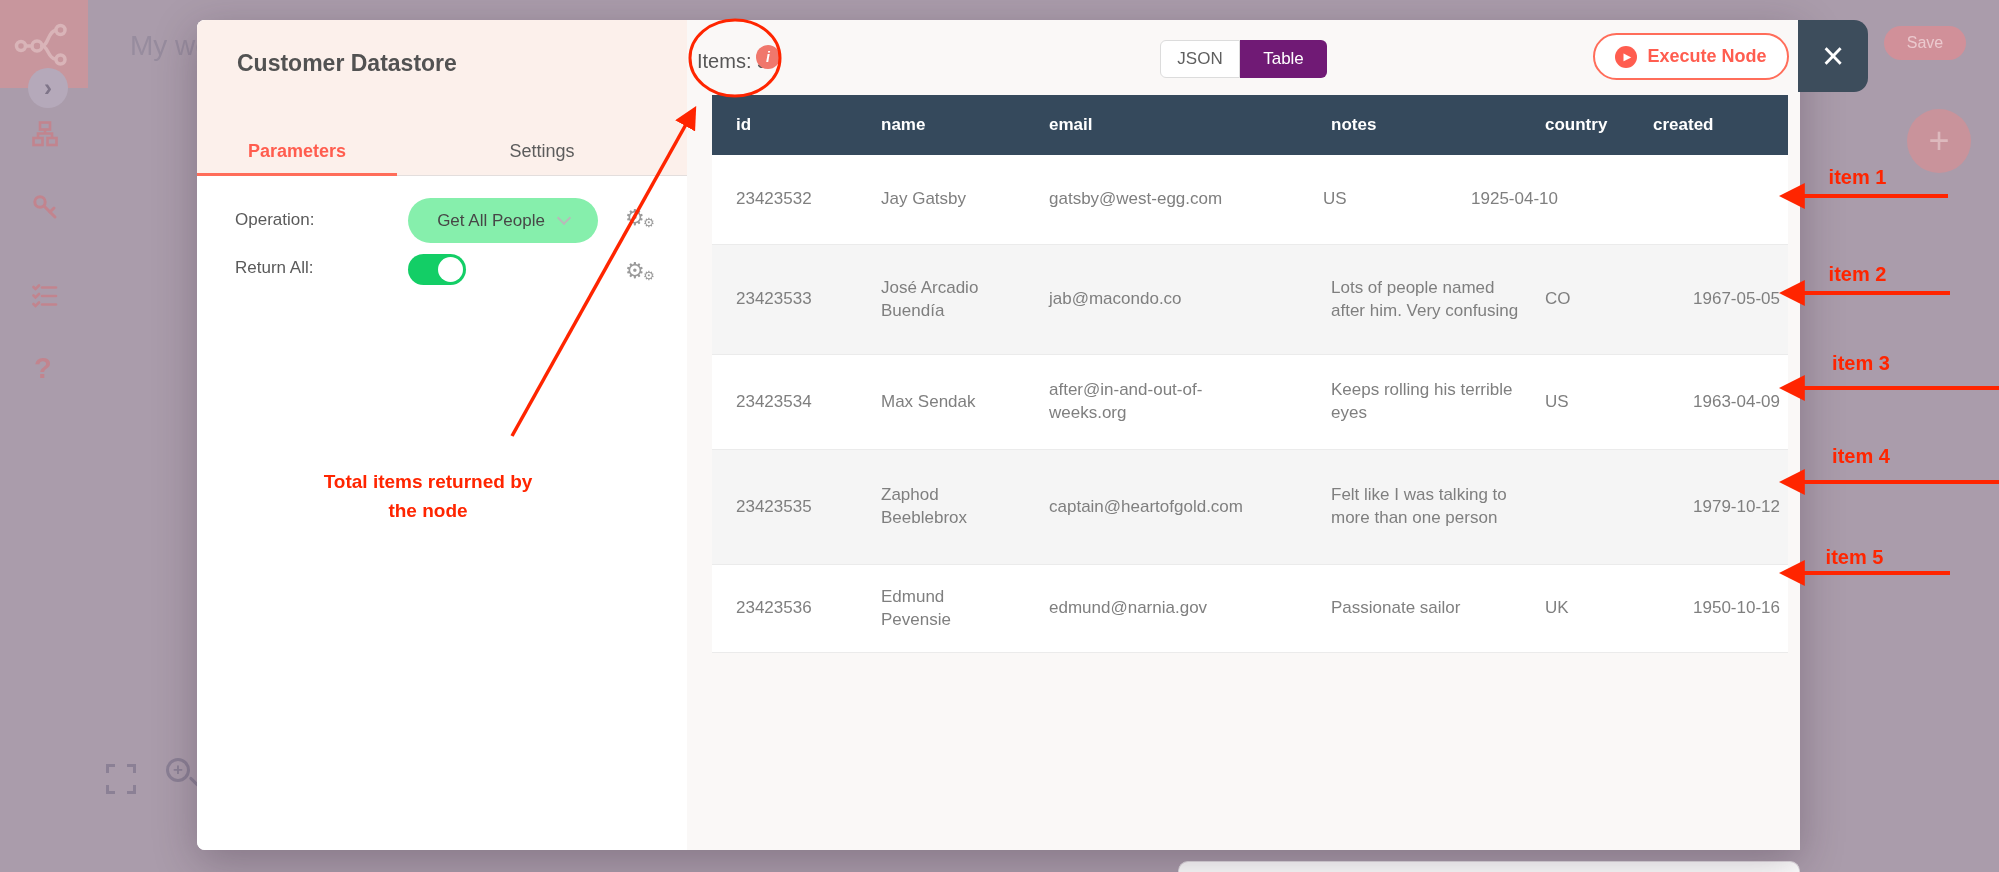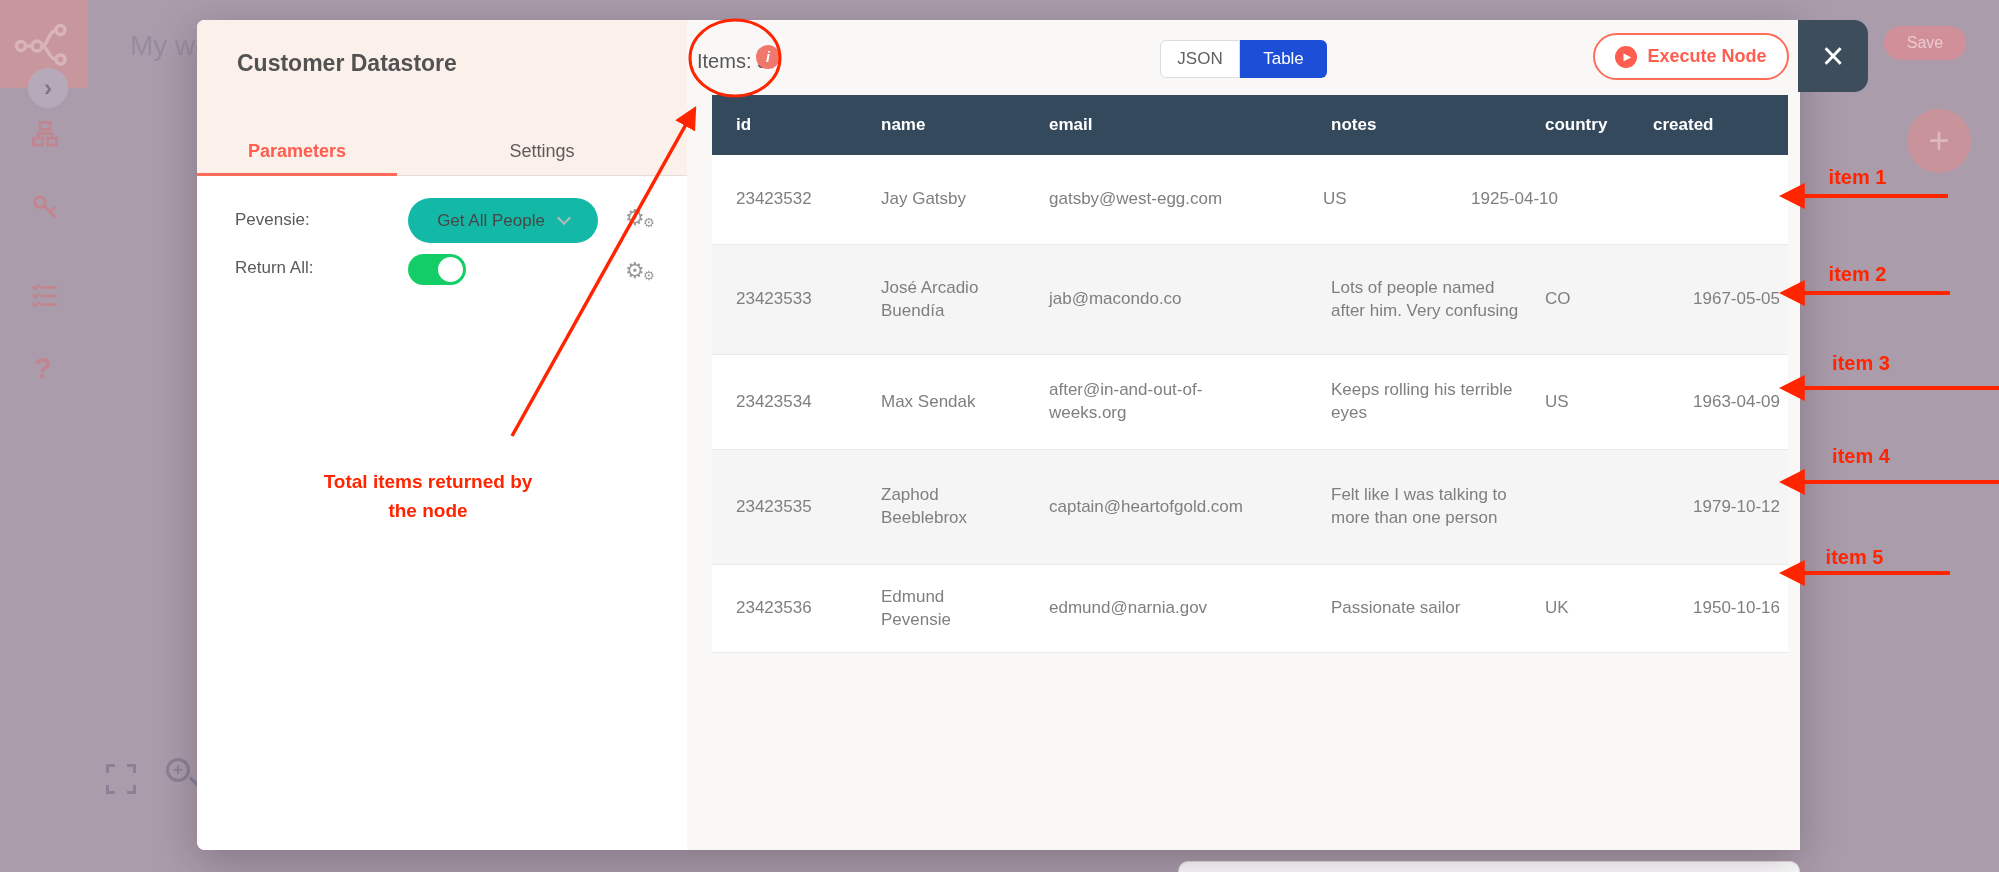--- a/index.html
+++ b/index.html
@@ -49,41 +49,41 @@
     border-radius:8px 0 0 0; }
   .node-title { position:absolute; left:40px; top:30px; font-size:23px; font-weight:600; color:#525252; }
   .tab { position:absolute; bottom:14px; font-size:18px; color:#5c5c5c; cursor:pointer; }
   .tab.active { color:#ff5d4f; font-weight:700; }
   .tab.t1 { left:0; width:200px; text-align:center; }
   .tab.t2 { left:200px; width:290px; text-align:center; }
   .tab-underline { position:absolute; left:0; top:153px; width:200px; height:3px; background:#ff6d5a; }
   .tab-baseline { position:absolute; left:200px; top:155px; width:290px; height:1px; background:#e3dedd; }
   .param-label { position:absolute; left:38px; font-size:17px; color:#5a5a5a; }
   .op-select { position:absolute; left:211px; top:178px; width:190px; height:45px; border-radius:23px;
-    background:#14b8a6; display:flex; align-items:center; justify-content:center; cursor:pointer; }
+    background:#86efac; display:flex; align-items:center; justify-content:center; cursor:pointer; }
   .op-select .val { font-size:17px; color:#474747; margin-right:14px; }
   .chev-down { width:10px; height:10px; border-right:2px solid #b9b9b9; border-bottom:2px solid #b9b9b9;
     transform:rotate(45deg); margin-top:-5px; }
   .gears { position:absolute; left:428px; width:34px; height:30px; color:#9a9a9a; cursor:pointer; }
   .gears .g1 { position:absolute; left:0; top:0; font-size:22px; }
   .gears .g2 { position:absolute; left:18px; top:10px; font-size:13px; }
   .toggle { position:absolute; left:211px; top:234px; width:58px; height:31px; border-radius:16px;
     background:#13ce66; cursor:pointer; }
   .toggle .knob { position:absolute; right:3px; top:3px; width:25px; height:25px; border-radius:50%; background:#fff; }
 
   
   .panel-right { position:absolute; left:490px; top:0; width:1113px; height:830px; background:#faf8f7; }
   .items-count { position:absolute; left:10px; top:30px; font-size:20px; color:#565656; }
   .info-icon { position:absolute; left:69px; top:25px; width:24px; height:24px; border-radius:50%;
     background:#f0776c; color:#fff; font-size:14px; font-weight:700; font-style:italic;
     display:flex; align-items:center; justify-content:center; cursor:pointer; }
   .view-toggle { position:absolute; left:473px; top:20px; height:38px; display:flex; }
   .vt-btn { height:38px; display:flex; align-items:center; justify-content:center; font-size:17px; cursor:pointer; }
   .vt-json { width:80px; background:#fff; border:1px solid #dcdcdc; border-radius:6px 0 0 6px; color:#5f5f5f; }
-  .vt-table { width:87px; background:#1d4ed8; border-radius:0 6px 6px 0; color:#fff; }
+  .vt-table { width:87px; background:#701a75; border-radius:0 6px 6px 0; color:#fff; }
   .exec-btn { position:absolute; left:906px; top:13px; width:196px; height:47px; border:2px solid #ff6d5a;
     border-radius:24px; background:#fff; display:flex; align-items:center; justify-content:center;
     gap:10px; cursor:pointer; }
   .exec-btn .play { width:22px; height:22px; border-radius:50%; background:#ff5d4f; color:#fff; font-size:10px;
     display:flex; align-items:center; justify-content:center; padding-left:2px; }
   .exec-btn .lbl { color:#ff5d4f; font-size:18px; font-weight:600; }
 
   
   .dtable { position:absolute; left:25px; top:75px; width:1076px; }
   .trow { display:flex; width:1076px; }
@@ -184,21 +184,21 @@
 
   <div class="panel-left">
     <div class="head">
       <div class="node-title">Customer Datastore</div>
       <div class="tab t1 active">Parameters</div>
       <div class="tab t2">Settings</div>
     </div>
     <div class="tab-underline"></div>
     <div class="tab-baseline"></div>
 
-    <div class="param-label" style="top:190px;">Pevensie:</div>
+    <div class="param-label" style="top:190px;">Operation:</div>
     <div class="op-select">
       <span class="val">Get All People</span>
       <span class="chev-down"></span>
     </div>
     <div class="gears" style="top:185px;">
       <span class="g1">⚙</span>
       <span class="g2">⚙</span>
     </div>
 
     <div class="param-label" style="top:238px;">Return All:</div>

